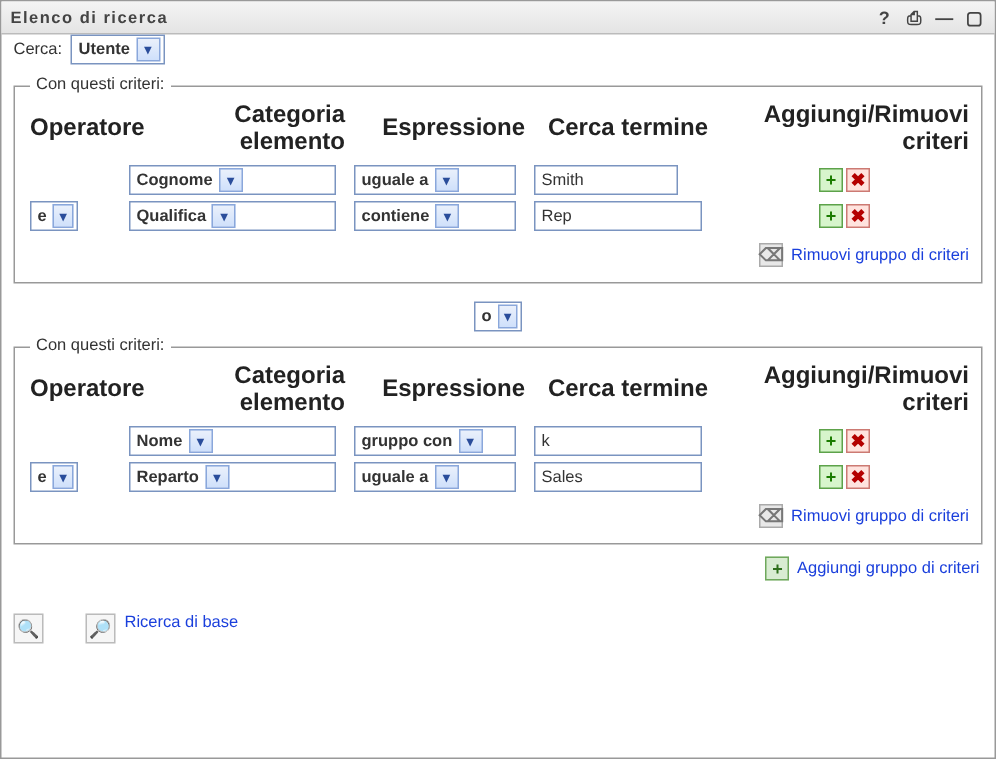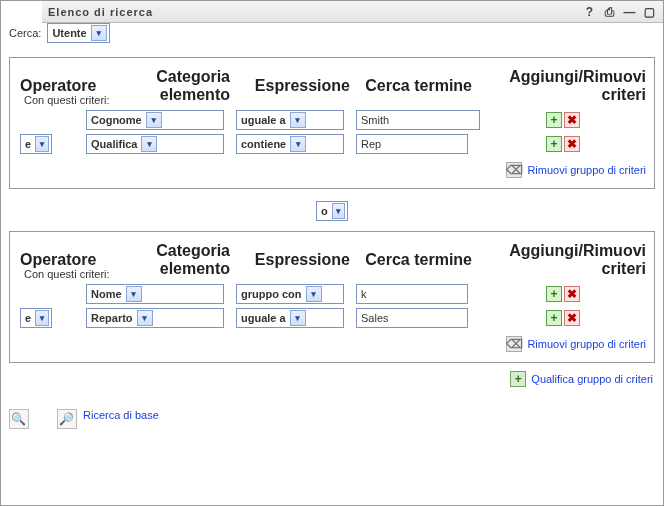--- a/index.html
+++ b/index.html
@@ -1,28 +1,28 @@
 <!DOCTYPE html>
 <html><head>
 <meta charset="utf-8">
 <style>
   * { box-sizing: border-box; }
   body { margin: 0; font-family: "Segoe UI", Tahoma, Arial, sans-serif; font-size: 11px; color: #333; background: #fff; }
   .window { width: 664px; height: 506px; border: 1px solid #999; background: #fff; position: relative; }
-  .titlebar { background: linear-gradient(#f4f4f4,#e4e4e4); height: 22px; border-bottom: 1px solid #bbb; display: flex; align-items: center; padding: 0 6px; font-weight: bold; color: #444; letter-spacing: 1px; font-size: 11px; margin-left: 41px; }
+  .titlebar { background: linear-gradient(#f4f4f4,#e4e4e4); height: 22px; border-bottom: 1px solid #bbb; display: flex; align-items: center; padding: 0 6px; font-weight: bold; color: #444; letter-spacing: 1px; font-size: 11px; }
   .titlebar .spacer { flex: 1; }
   .titlebar .ticon { width: 14px; height: 14px; margin-left: 6px; display: inline-flex; align-items: center; justify-content: center; font-size: 12px; color: #444; cursor: pointer; font-weight: bold; }
   .subtitle { padding: 6px 8px 10px 8px; color: #555; }
   .row-search { display: flex; align-items: center; gap: 6px; padding: 0 8px 6px 8px; }
   .lbl { color: #333; }
   .select { display: inline-flex; align-items: center; height: 20px; border: 1px solid #7a94c0; background: #fff; padding: 0 2px 0 4px; font-size: 11px; color: #333; font-weight: bold; }
   .select .chev { width: 16px; height: 16px; margin-left: 4px; background: linear-gradient(#eaf0fb,#cfe0fb); border: 1px solid #8aa7db; display: inline-flex; align-items: center; justify-content: center; font-size: 9px; color: #2a4d9b; }
   .input { height: 20px; border: 1px solid #7a94c0; background: #fff; padding: 0 4px; font-size: 11px; color: #333; display: inline-flex; align-items: center; }
   .fieldset { margin: 8px; border: 1px solid #999; padding: 8px 8px 10px 8px; position: relative; }
-  .legend { position: absolute; top: -8px; left: 10px; background: #fff; padding: 0 4px; color: #333; margin-top: 44px; }
+  .legend { position: absolute; top: -8px; left: 10px; background: #fff; padding: 0 4px; color: #333; }
   table.grid { width: 100%; border-collapse: collapse; table-layout: fixed; }
   table.grid th { text-align: right; font-weight: bold; color: #222; padding: 2px 4px 4px 2px; font-size: 16px; }
   table.grid td { padding: 2px; vertical-align: middle; }
   .col-op { width: 66px; }
   .col-cat { width: 150px; }
   .col-exp { width: 120px; }
   .col-term { width: 122px; }
   .col-act { width: 174px; }
   .act-cell { text-align: center; }
   .iconbtn { display: inline-flex; width: 16px; height: 16px; align-items: center; justify-content: center; font-size: 12px; font-weight: bold; cursor: pointer; border: 1px solid #888; margin: 0 1px; }
@@ -85,21 +85,21 @@
       <tr>
         <td></td>
         <td><span class="select" style="width:138px">
                 <span>Cognome</span>
                 <span class="chev">▾</span>
               </span></td>
         <td><span class="select" style="width:108px">
                 <span>uguale a</span>
                 <span class="chev">▾</span>
               </span></td>
-        <td><span class="input" style="width:124px">
+        <td><span class="input" style="width:96px">
                 <span>Smith</span>
               </span></td>
         <td class="act-cell"><span class="iconbtn ic-plus">+</span><span class="iconbtn ic-del">✖</span></td>
       </tr>
       <tr>
         <td><span class="select" style="width:32px">
                 <span>e</span>
                 <span class="chev">▾</span>
               </span></td>
         <td><span class="select" style="width:138px">
@@ -185,21 +185,21 @@
       </table>
     <div class="link-row"><span class="inline-link">
           <span class="iconbtn ic-remove-group">⌫</span>
           <span class="link">Rimuovi gruppo di criteri</span>
         </span></div>
   </div>
 
   <div class="addgroup-row">
     <span class="inline-link">
         <span class="iconbtn ic-group">+</span>
-        <span class="link">Qualifica gruppo di criteri</span>
+        <span class="link">Aggiungi gruppo di criteri</span>
       </span>
   </div>
 
 
   <div class="bottom-links">
     <span class="bl-item">
       <span class="mg-icon">🔍</span>
     </span>
     <span class="bl-item">
       <span class="mg-icon">🔎</span>

